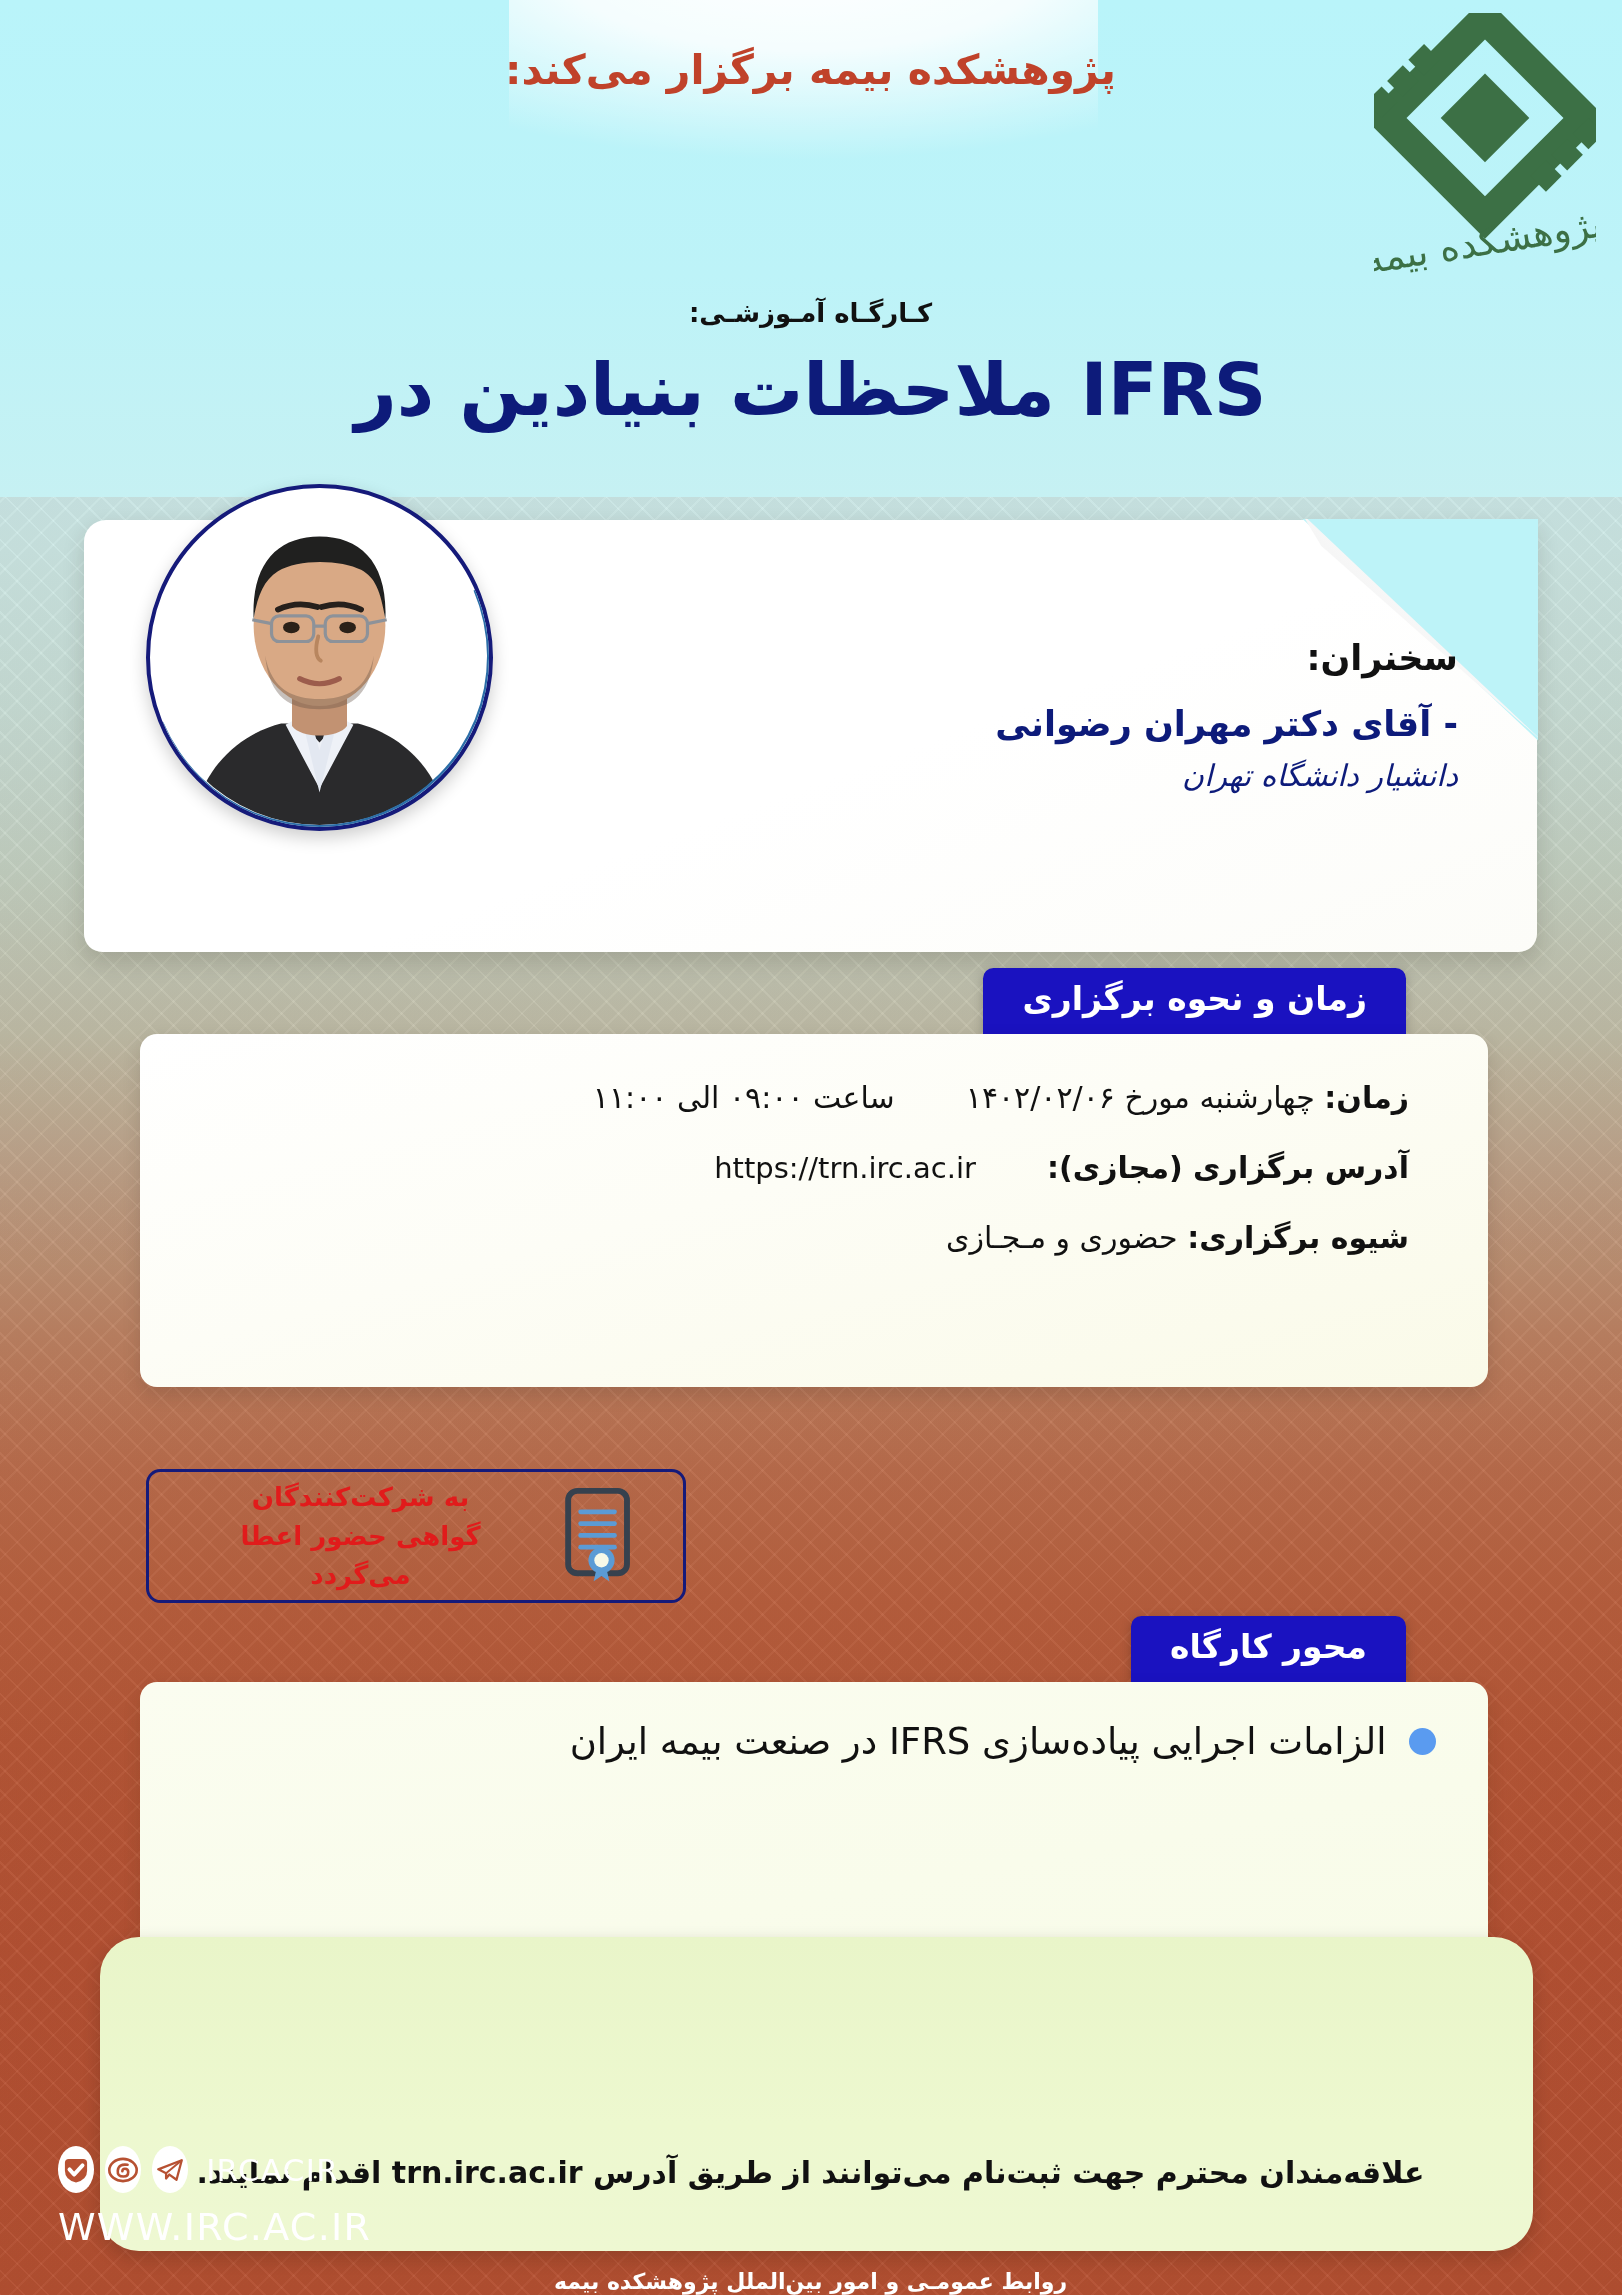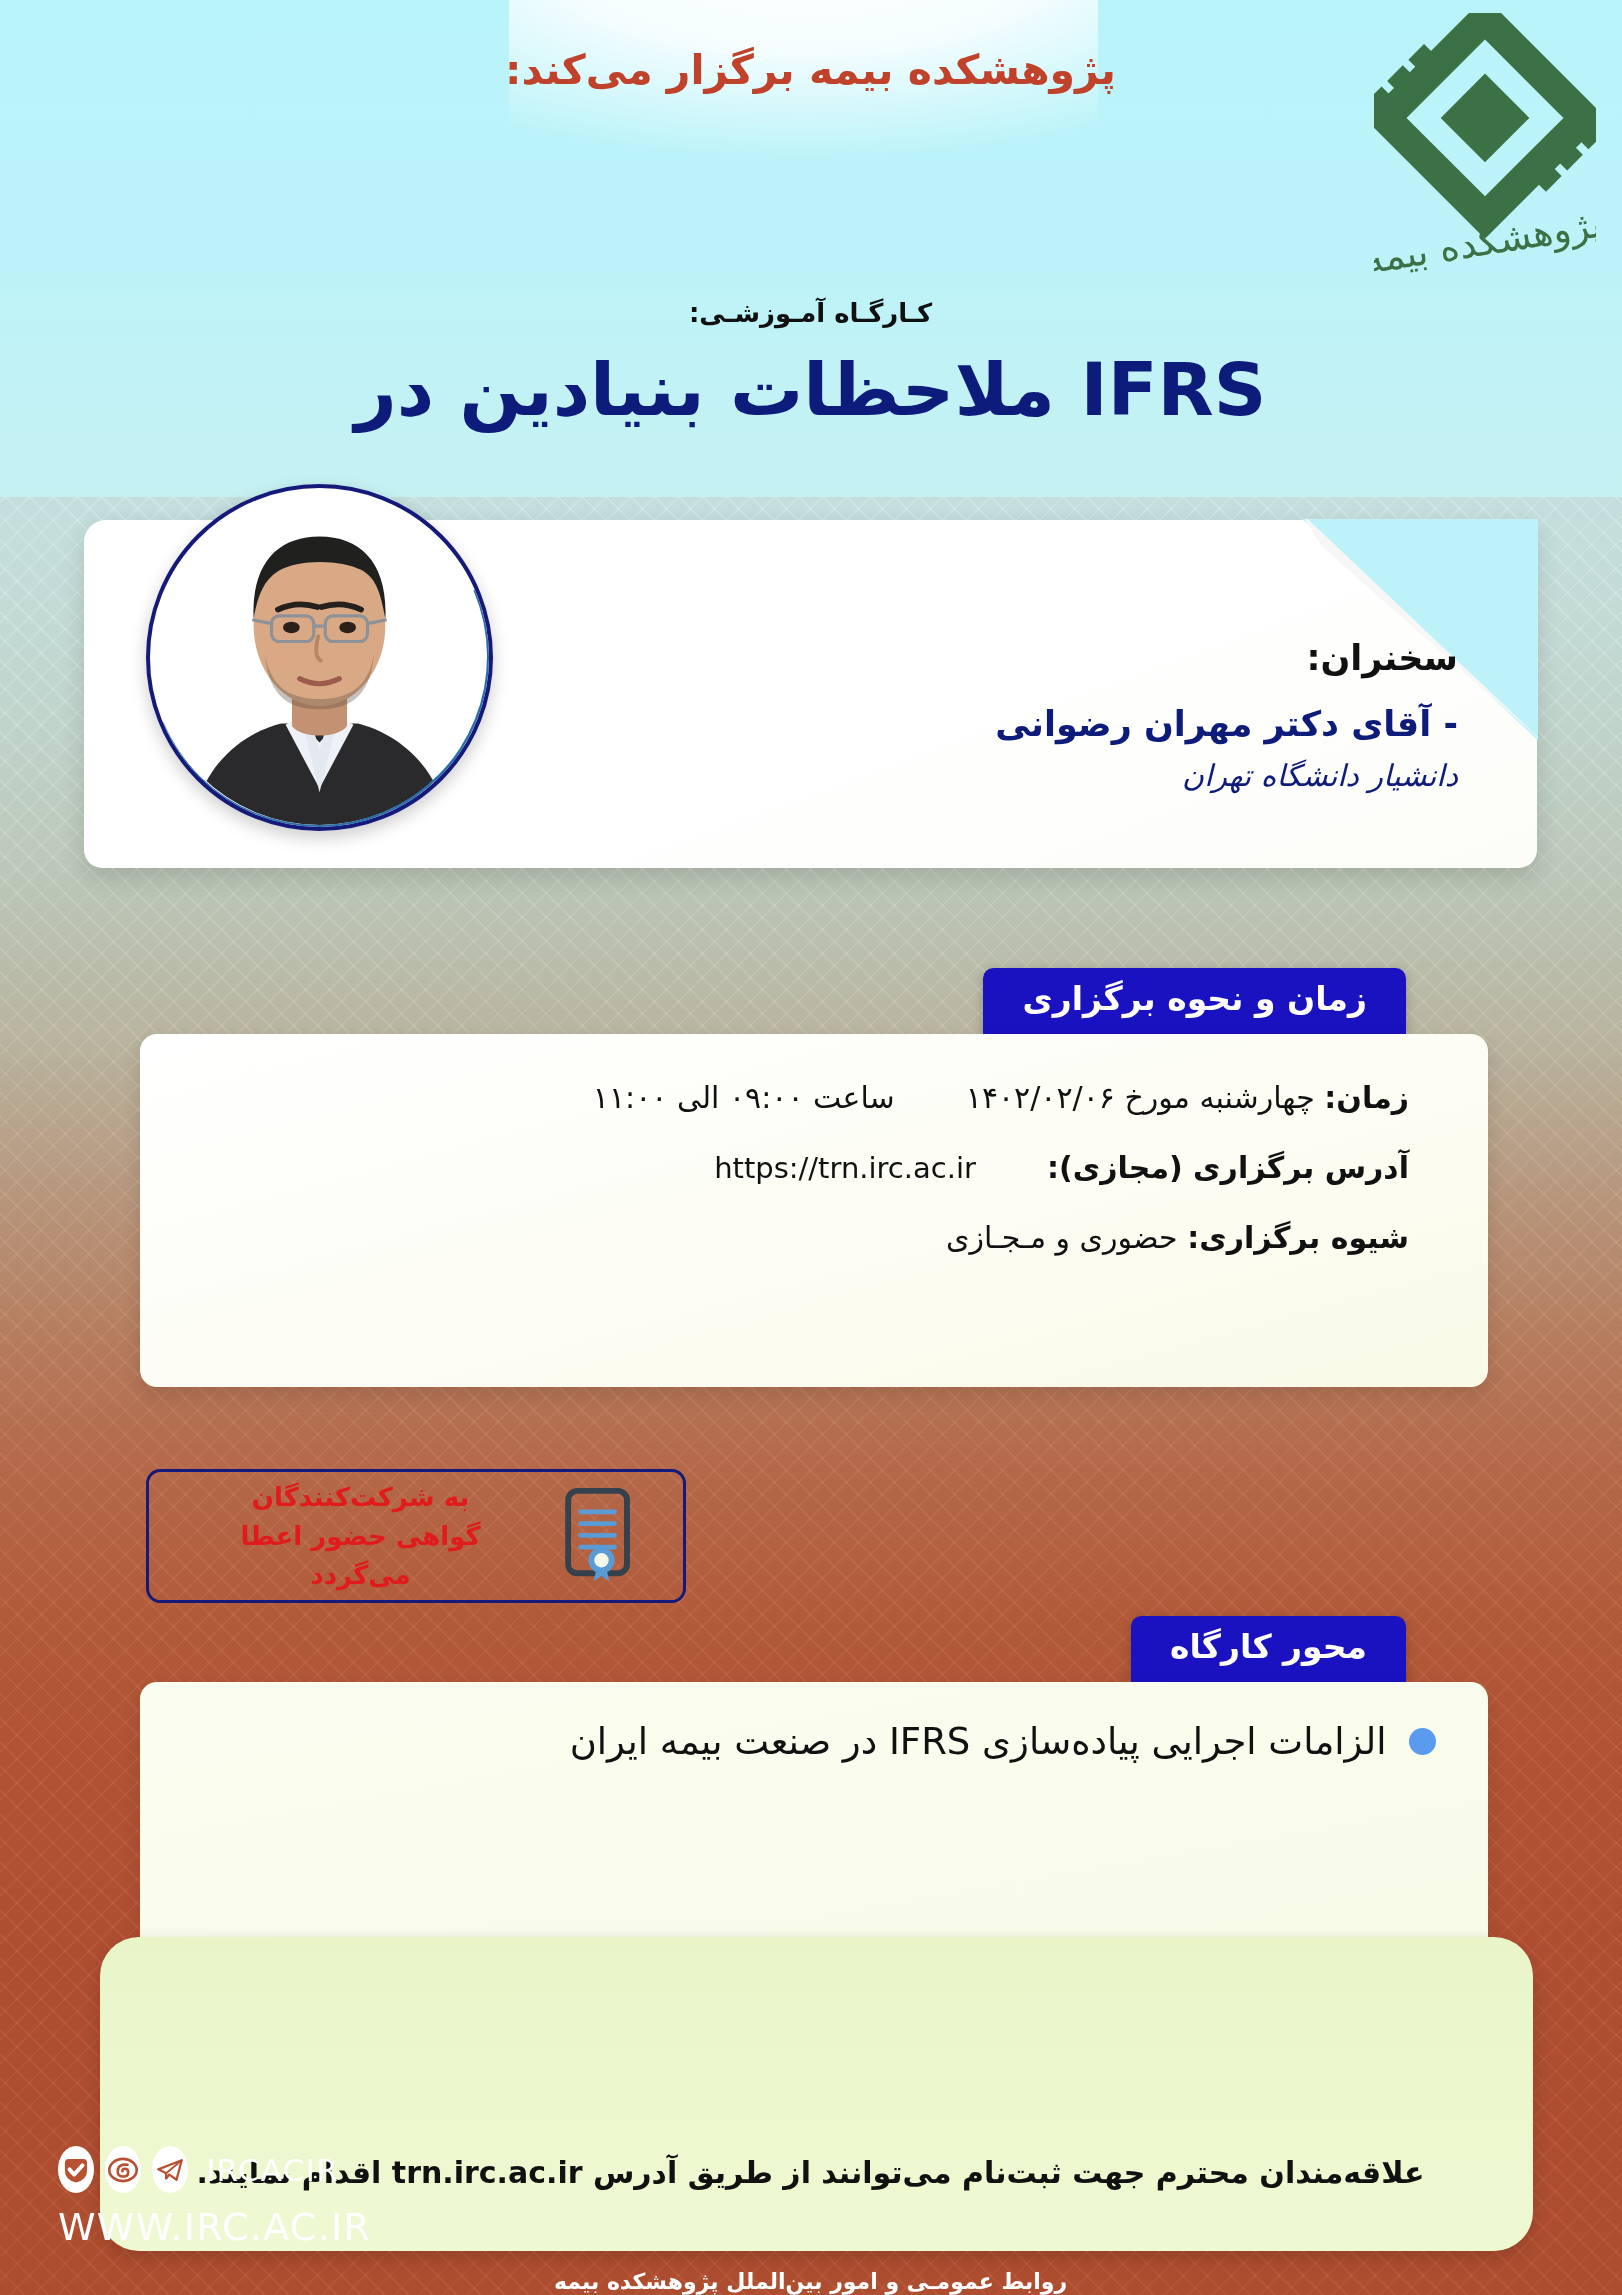--- a/index.html
+++ b/index.html
@@ -56,21 +56,21 @@
     font-size:26px;font-weight:bold;color:#111;letter-spacing:2.6px;
   }
   .ws-title{
     position:absolute;right:0;left:0;top:347px;text-align:center;
     font-size:73px;font-weight:bold;color:#0d1b7a;direction:rtl;
   }
   .ws-title .lat{direction:ltr;display:inline-block;}
 
   
   .main-card{
-    position:absolute;left:85px;top:520px;width:1453px;height:348px;
+    position:absolute;left:85px;top:520px;width:1453px;height:432px;
     background:linear-gradient(160deg,#ffffff 0%,#ffffff 55%,#fcfcf8 100%);
     border-radius:22px 0 18.3px 18.3px;
     box-shadow:0 9.2px 22px rgba(40,30,20,0.16);
   }
   
   .curl{
     position:absolute;right:-1.3px;top:-1.3px;width:236px;height:222px;overflow:hidden;
   }
   .curl .cy{
     position:absolute;right:0;top:0;width:236px;height:222px;

